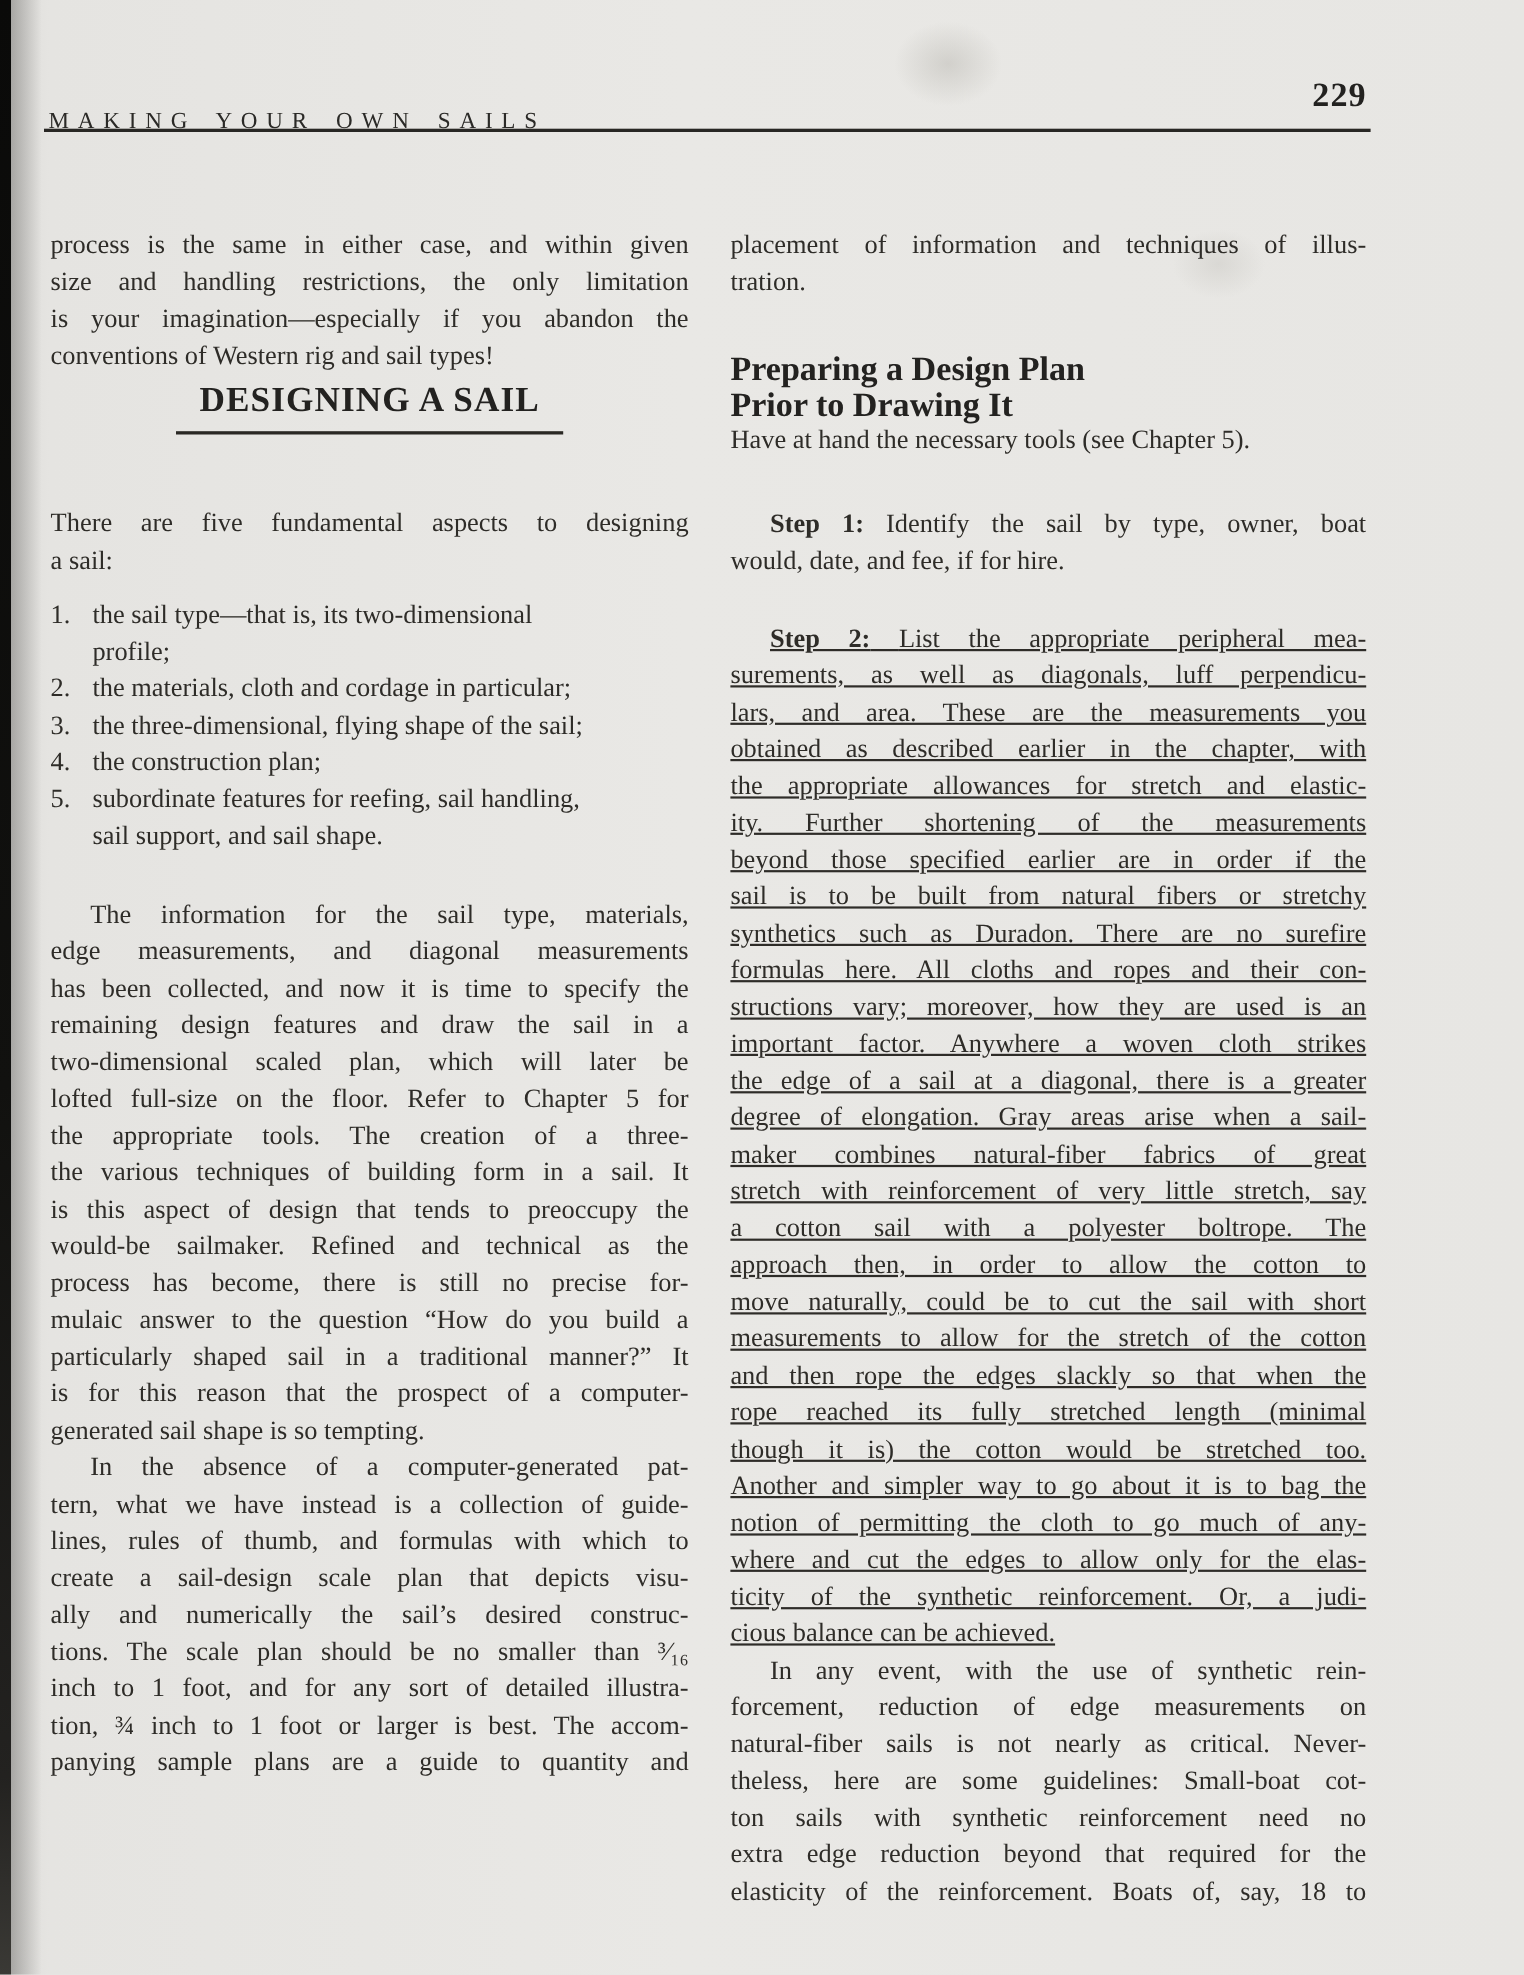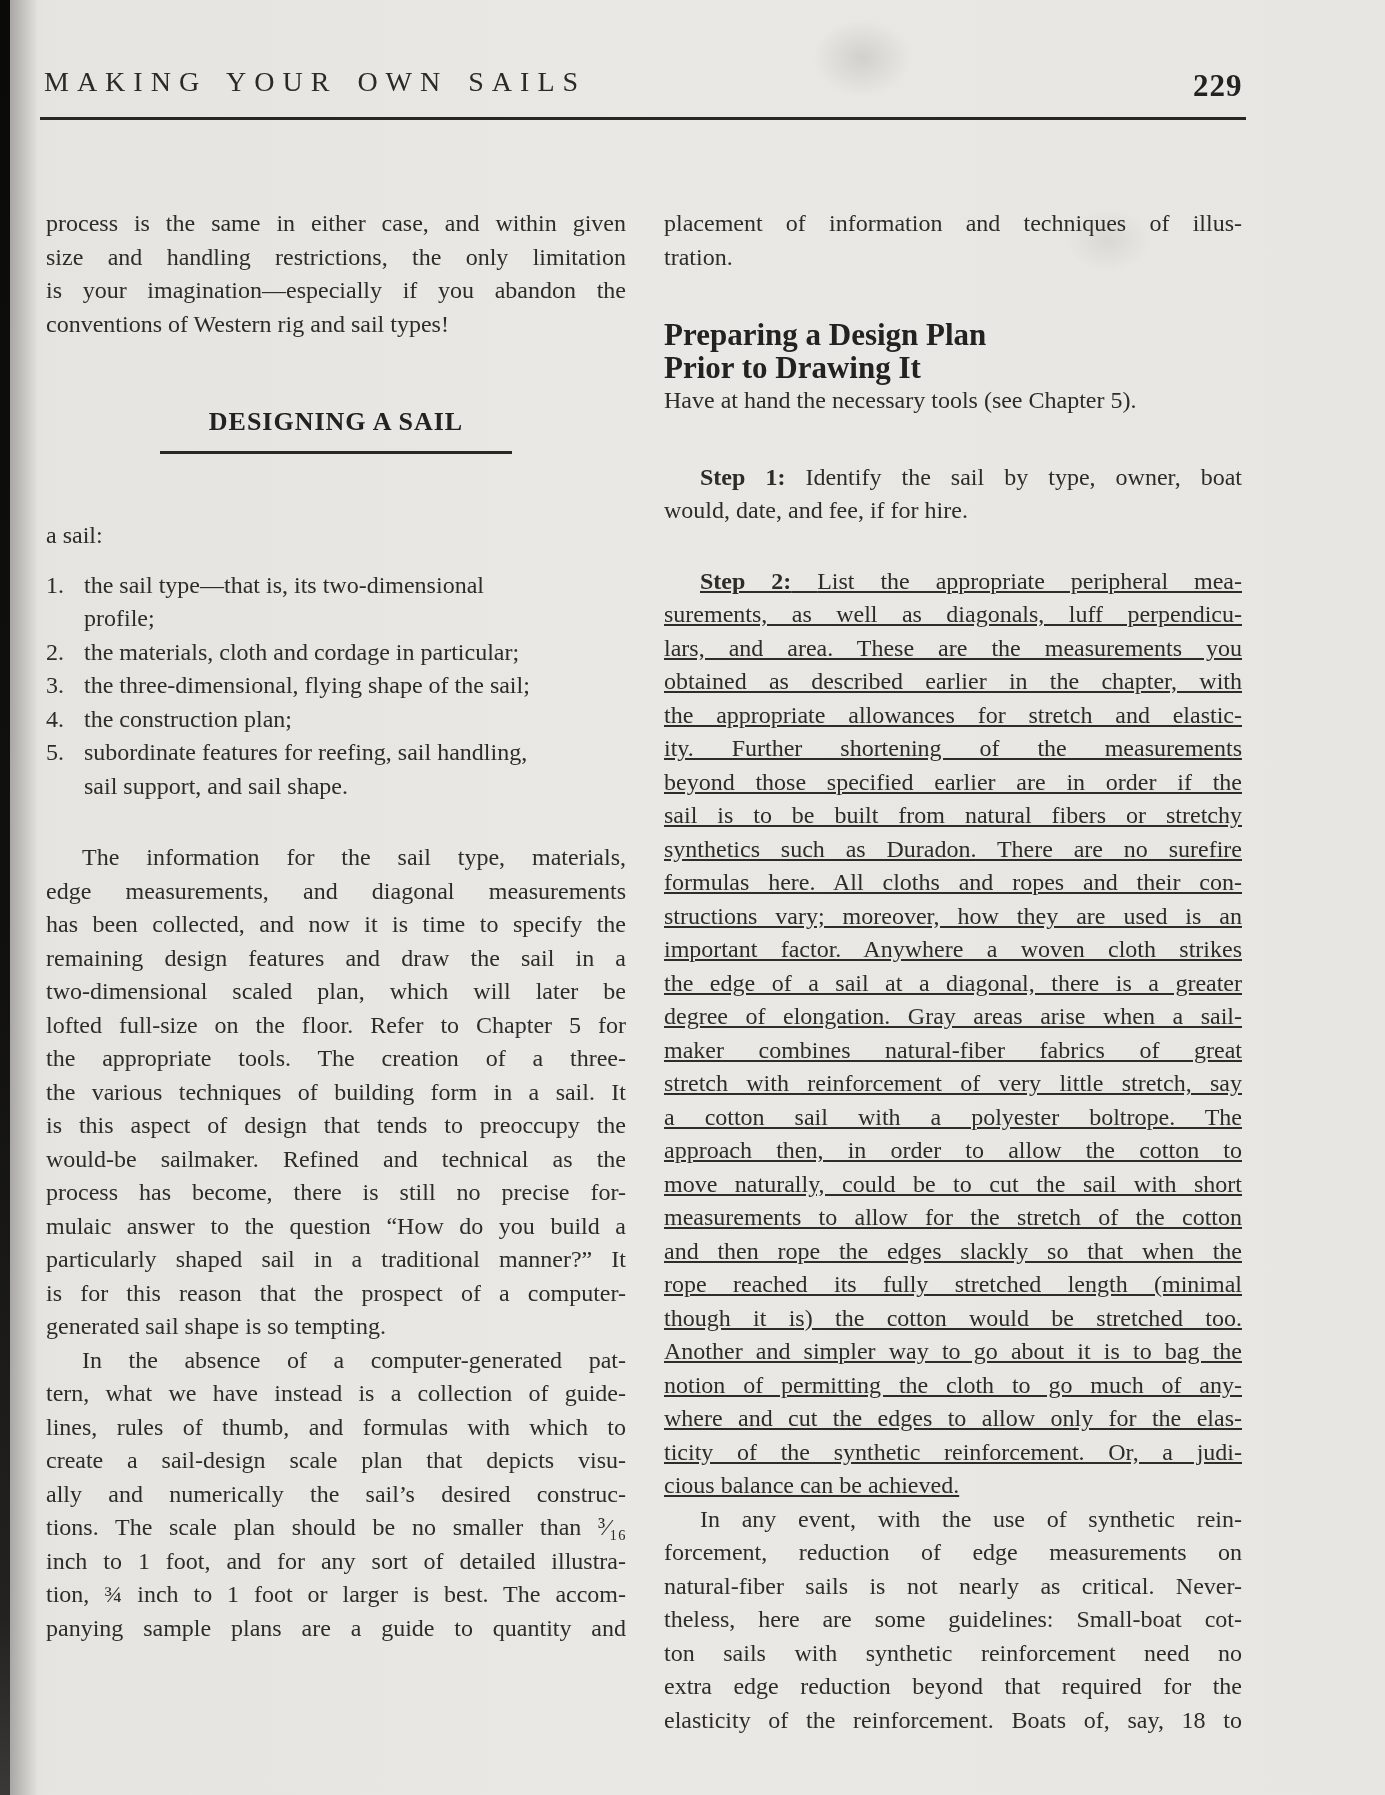--- a/index.html
+++ b/index.html
@@ -19,22 +19,22 @@
   }
   .binding-edge {
     position: absolute; left: 0; top: 0; bottom: 0; width: 10px;
     background: linear-gradient(180deg, #0a0a09 0%, #11110f 55%, #232220 90%, #3a3935 100%);
   }
   .binding-shadow {
     position: absolute; left: 10px; top: 0; bottom: 0; width: 28px;
     background: linear-gradient(90deg, rgba(25,24,22,.28), rgba(25,24,22,0));
   }
   .running-header {
-    position: absolute; left: 44px; top: 66px;
-    font-size: 28px; letter-spacing: 8px; word-spacing: 5px;
+    position: absolute; left: 44px; top: 97px;
+    font-size: 21px; letter-spacing: 8px; word-spacing: 5px;
     color: #2b2a27;
   }
   .page-number {
     position: absolute; left: 1193px; top: 68px;
     font-size: 31px; font-weight: bold; color: #232220;
     letter-spacing: 1px;
   }
   .header-rule {
     position: absolute; left: 40px; top: 117px; width: 1206px; height: 3px;
     background: #282724;
@@ -46,22 +46,21 @@
   #col-left  { left: 46px;  width: 580px; }
   #col-right { left: 664px; width: 578px; }
 
   .ln { white-space: nowrap; text-align: justify; text-align-last: justify; }
   .para.ends .ln:last-child { text-align-last: left; }
   .para.no-just .ln { text-align-last: left; }
   .indent-first .ln:first-child { text-indent: 36px; }
   .ln.indent { text-indent: 36px; }
 
   .section-heading {
-    margin-top: 59px;
-    font-size: 26px; line-height: 44px; font-weight: bold;
+    font-size: 32px; line-height: 44px; font-weight: bold;
     text-align: center; letter-spacing: 1px; color: #232220;
   }
   .heading-rule { width: 352px; height: 3px; background: #2a2824; margin: 7px auto 0 auto; }
 
   .para-five { margin-top: 65px; }
   .list { margin-top: 16px; }
   .li { display: flex; }
   .li-num { width: 38px; flex: none; }
   .li-text { flex: 1; }
   .para-info { margin-top: 38px; }
@@ -90,20 +89,21 @@
         <div class="ln">process is the same in either case, and within given</div>
         <div class="ln">size and handling restrictions, the only limitation</div>
         <div class="ln">is your imagination—especially if you abandon the</div>
         <div class="ln">conventions of Western rig and sail types!</div>
       </div>
 
     <div class="section-heading">DESIGNING A SAIL</div>
     <div class="heading-rule"></div>
 
     <div class="para ends para-five">
+        <div class="ln">There are five fundamental aspects to designing</div>
         <div class="ln">a sail:</div>
       </div>
 
     <div class="list">
       <div class="li">
         <div class="li-num">1.</div>
         <div class="li-text para no-just">
             <div class="ln">the sail type—that is, its two-dimensional</div>
             <div class="ln">profile;</div>
           </div>

